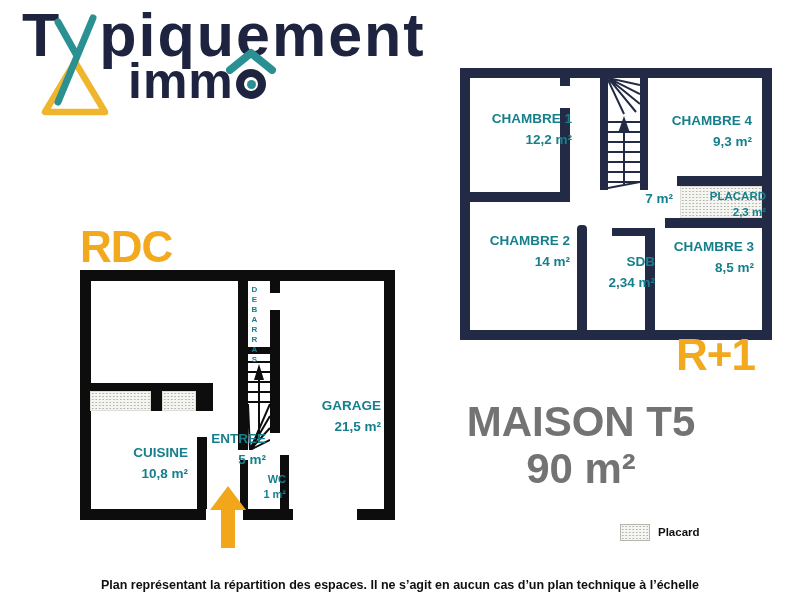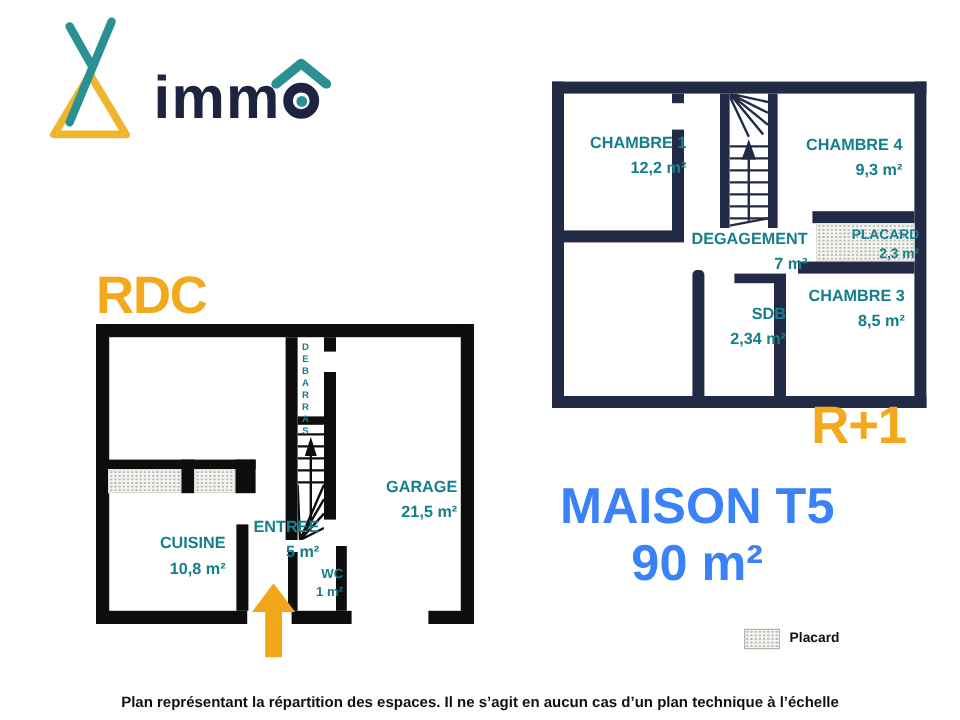--- a/index.html
+++ b/index.html
@@ -26,32 +26,33 @@
   .y-spacer{display:inline-block;width:38px;}
   .logo-mark{position:absolute;left:18px;top:8px;}
   .logo-line2{position:absolute;left:90px;top:52px;font-size:50px;font-weight:bold;letter-spacing:1px;margin-left:16px;}
   .logo-o{position:absolute;left:108px;top:17px;width:30px;height:30px;}
   .logo-o .ring{position:absolute;left:0;top:0;width:14px;height:14px;border:8px solid #1e2440;
                 border-radius:50%;display:flex;align-items:center;justify-content:center;}
   .logo-o .dot{width:9px;height:9px;border-radius:50%;background:#2a9092;}
   .logo-o .roof{position:absolute;left:-10px;top:-21px;}
   
   .house-title{position:absolute;left:436px;top:398px;width:290px;text-align:center;
-               color:#3b82f6;font-weight:bold;font-size:42px;line-height:47px;}
+               color:#737373;font-weight:bold;font-size:42px;line-height:47px;}
   .legend-label{position:absolute;left:658px;top:526px;font-size:11.5px;font-weight:bold;color:#111;}
   .footer-note{position:absolute;left:0;top:578px;width:800px;text-align:center;
                font-size:12.5px;font-weight:bold;color:#101010;}
   svg{position:absolute;display:block;}
 </style>
 </head>
 <body>
 
 <div class="canvas">
 
   <div class="logo">
+    <div class="logo-line1"><span>T</span><span class="y-spacer"></span><span>piquement</span></div>
     <svg class="logo-mark" width="75" height="112" viewBox="0 0 75 112">
       <polygon points="35,54 5,104 65,104" fill="none" stroke="#efb52d" stroke-width="6.5" stroke-linejoin="round"></polygon>
       <line x1="18" y1="14" x2="36" y2="46" stroke="#2a9092" stroke-width="7" stroke-linecap="round"></line>
       <line x1="53" y1="10" x2="18" y2="94" stroke="#2a9092" stroke-width="7" stroke-linecap="round"></line>
     </svg>
     <div class="logo-line2"><span>imm</span>
       <span class="logo-o">
         <svg class="roof" width="50" height="26" viewBox="0 0 50 26">
           <polyline points="4,22 25,5 46,22" fill="none" stroke="#2a9092" stroke-width="8" stroke-linecap="round" stroke-linejoin="round"></polyline>
         </svg>
@@ -144,26 +145,29 @@
 
   <div class="room-label" style="left:472px;top:108px;width:100px">
     <div>CHAMBRE 1</div>
     <div>12,2 m²</div>
   </div>
   <div class="room-label" style="left:652px;top:110px;width:100px">
     <div>CHAMBRE 4</div>
     <div>9,3 m²</div>
   </div>
   <div class="room-label" style="left:568px;top:188px;width:105px">
-    <div>DEGAGEMENT</div>
     <div>7 m²</div>
   </div>
   <div class="room-label small" style="left:676px;top:188px;width:90px;font-size:11.5px;line-height:16px">
     <div>PLACARD</div>
     <div>2,3 m²</div>
+  </div>
+  <div class="room-label" style="left:470px;top:230px;width:100px">
+    <div>CHAMBRE 2</div>
+    <div>14 m²</div>
   </div>
   <div class="room-label" style="left:577px;top:251px;width:78px">
     <div>SDB</div>
     <div>2,34 m²</div>
   </div>
   <div class="room-label" style="left:654px;top:236px;width:100px">
     <div>CHAMBRE 3</div>
     <div>8,5 m²</div>
   </div>
 

